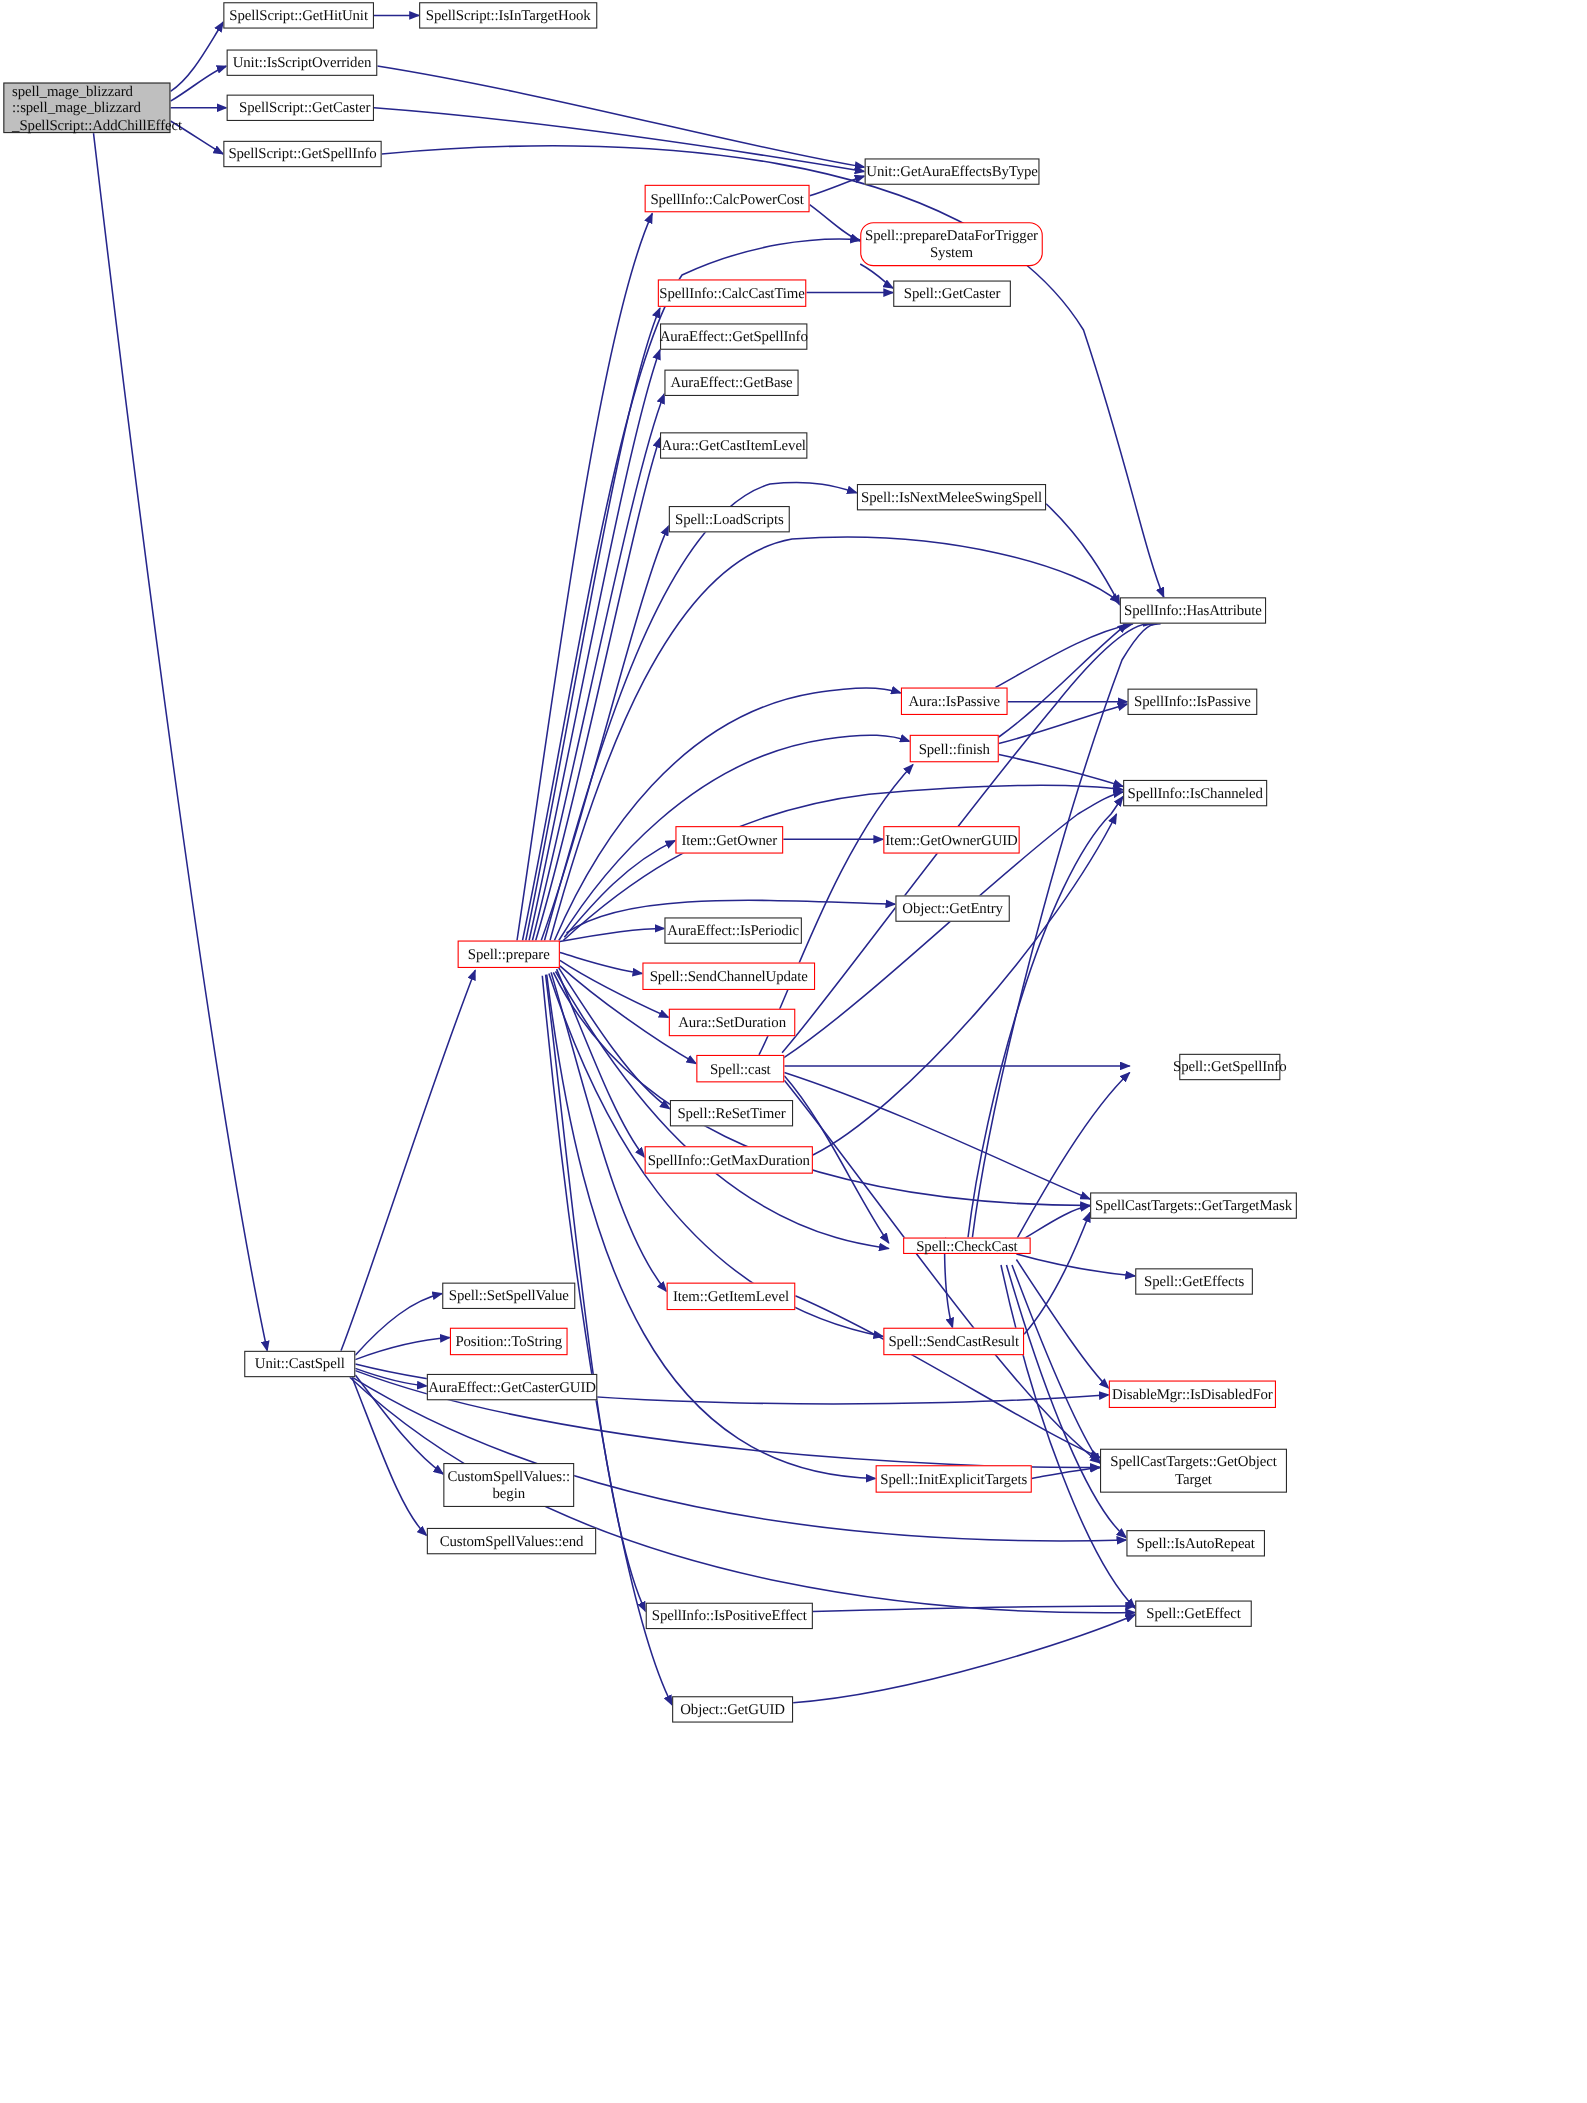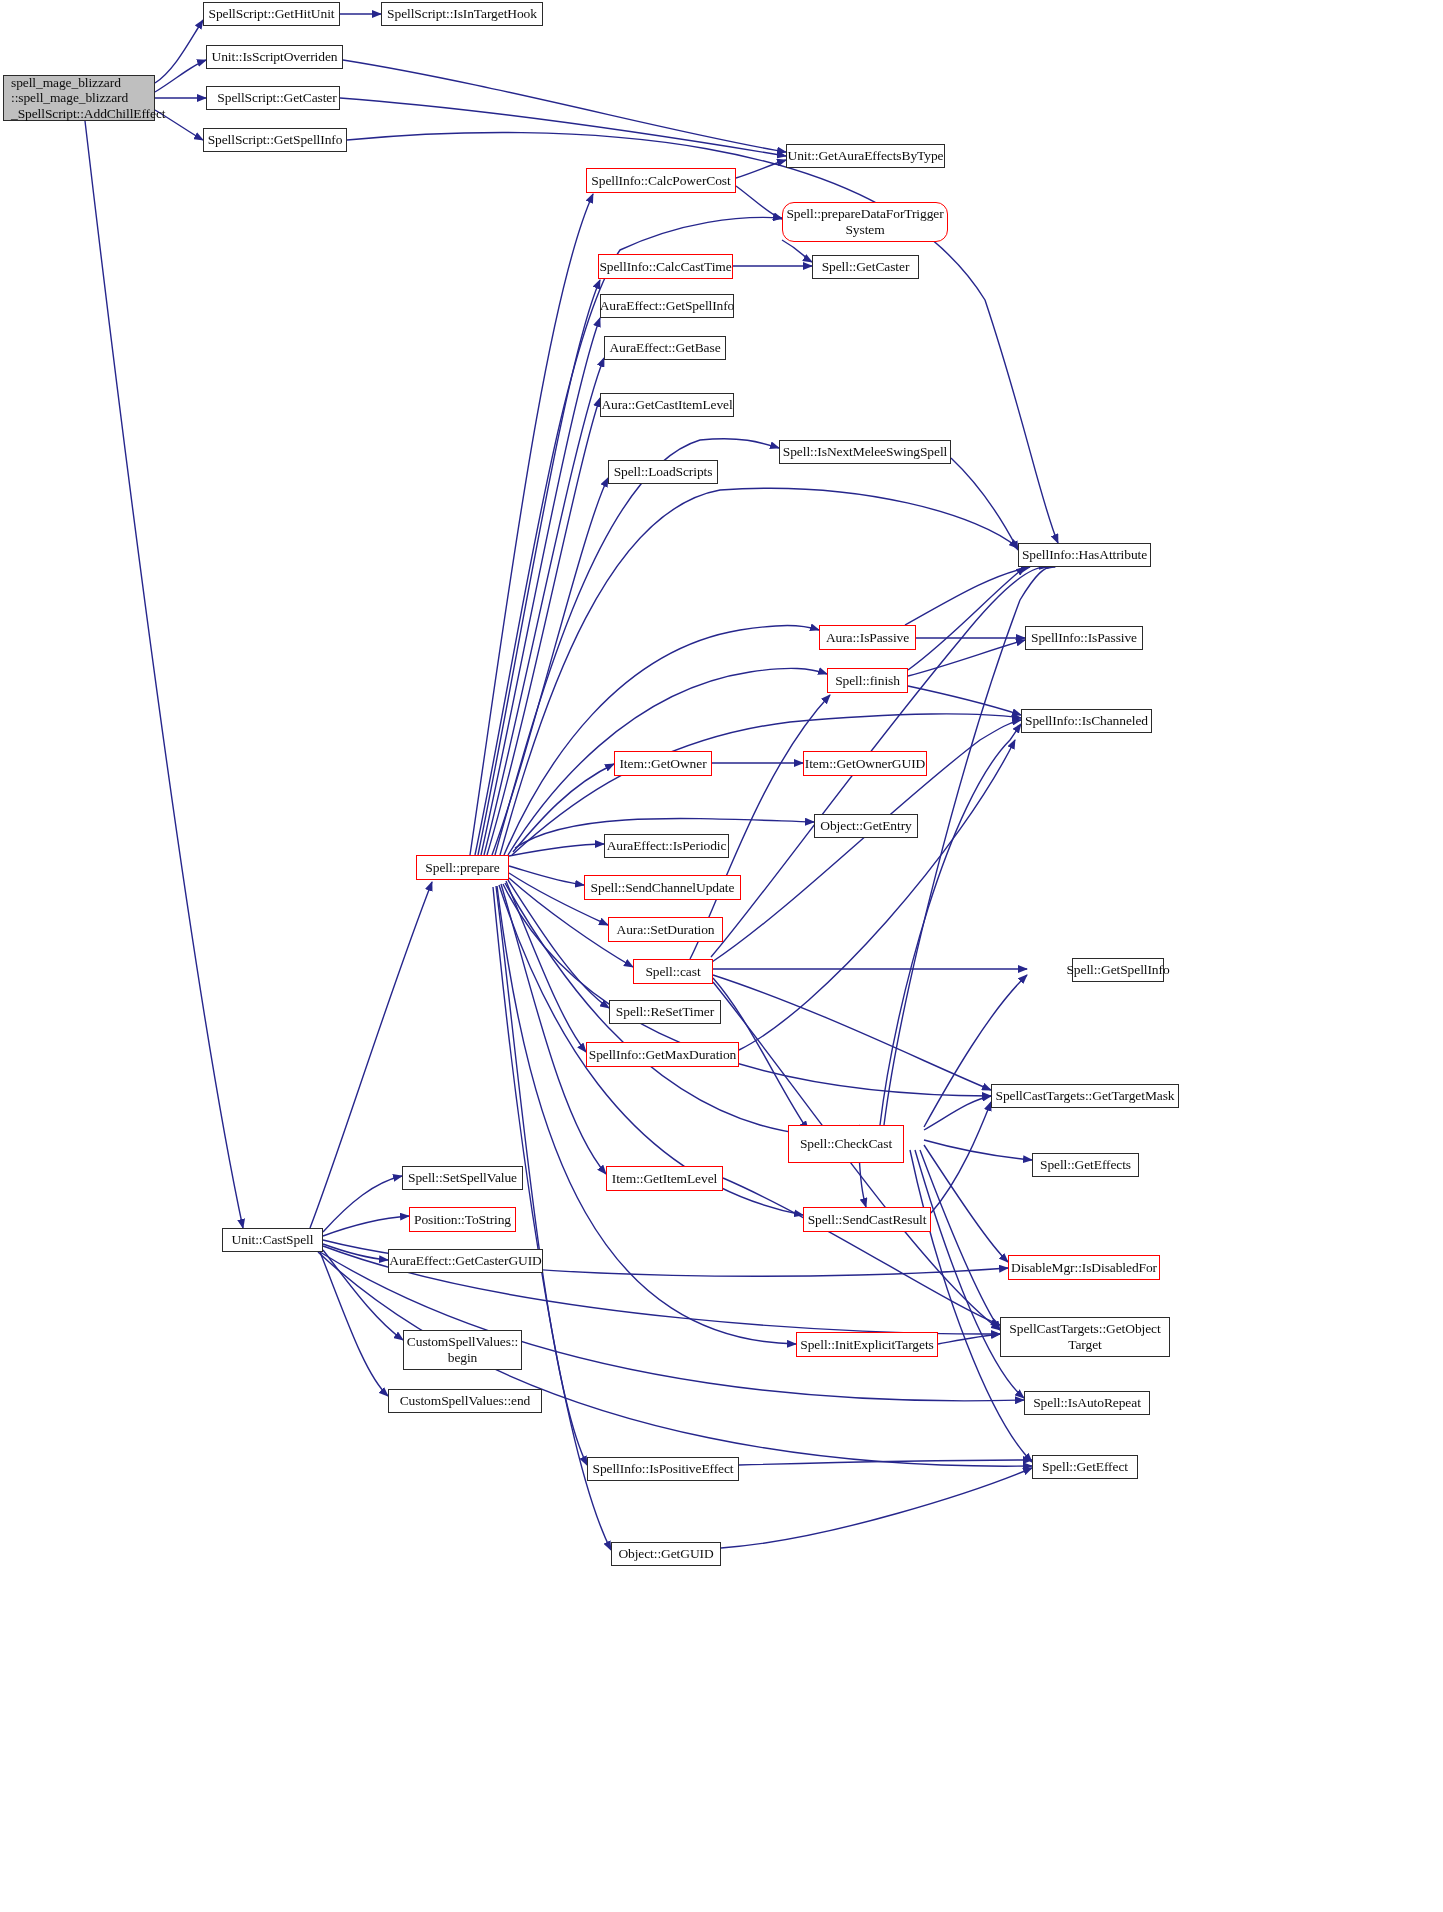--- a/index.html
+++ b/index.html
@@ -174,21 +174,21 @@
       <div class="node" style="left: 814px; top: 814px; width: 104px; height: 24px;">Object::GetEntry</div>
       <div class="node link" style="left: 416px; top: 855px; width: 93px; height: 25px;">Spell::prepare</div>
       <div class="node" style="left: 604px; top: 834px; width: 125px; height: 24px;">AuraEffect::IsPeriodic</div>
       <div class="node link" style="left: 584px; top: 875px; width: 157px; height: 25px;">Spell::SendChannelUpdate</div>
       <div class="node link" style="left: 608px; top: 917px; width: 115px; height: 25px;">Aura::SetDuration</div>
       <div class="node link" style="left: 633px; top: 959px; width: 80px; height: 25px;">Spell::cast</div>
       <div class="node" style="left: 1072px; top: 958px; width: 92px; height: 24px;">Spell::GetSpellInfo</div>
       <div class="node" style="left: 609px; top: 1000px; width: 112px; height: 24px;">Spell::ReSetTimer</div>
       <div class="node link" style="left: 586px; top: 1042px; width: 153px; height: 25px;">SpellInfo::GetMaxDuration</div>
       <div class="node" style="left: 991px; top: 1084px; width: 188px; height: 24px;">SpellCastTargets::GetTargetMask</div>
-      <div class="node link" style="left: 788px; top: 1125px; width: 116px; height: 38px;">Spell::CheckCast</div>
+      <div class="node link" style="left: 821px; top: 1125px; width: 116px; height: 15px;">Spell::CheckCast</div>
       <div class="node" style="left: 1032px; top: 1153px; width: 107px; height: 24px;">Spell::GetEffects</div>
       <div class="node" style="left: 402px; top: 1166px; width: 121px; height: 24px;">Spell::SetSpellValue</div>
       <div class="node link" style="left: 606px; top: 1166px; width: 117px; height: 25px;">Item::GetItemLevel</div>
       <div class="node link" style="left: 409px; top: 1207px; width: 107px; height: 25px;">Position::ToString</div>
       <div class="node link" style="left: 803px; top: 1207px; width: 128px; height: 25px;">Spell::SendCastResult</div>
       <div class="node" style="left: 222px; top: 1228px; width: 101px; height: 24px;">Unit::CastSpell</div>
       <div class="node" style="left: 388px; top: 1249px; width: 155px; height: 24px;">AuraEffect::GetCasterGUID</div>
       <div class="node link" style="left: 1008px; top: 1255px; width: 152px; height: 25px;">DisableMgr::IsDisabledFor</div>
       <div class="node" style="left: 1000px; top: 1317px; width: 170px; height: 40px;">SpellCastTargets::GetObject
 Target</div>

